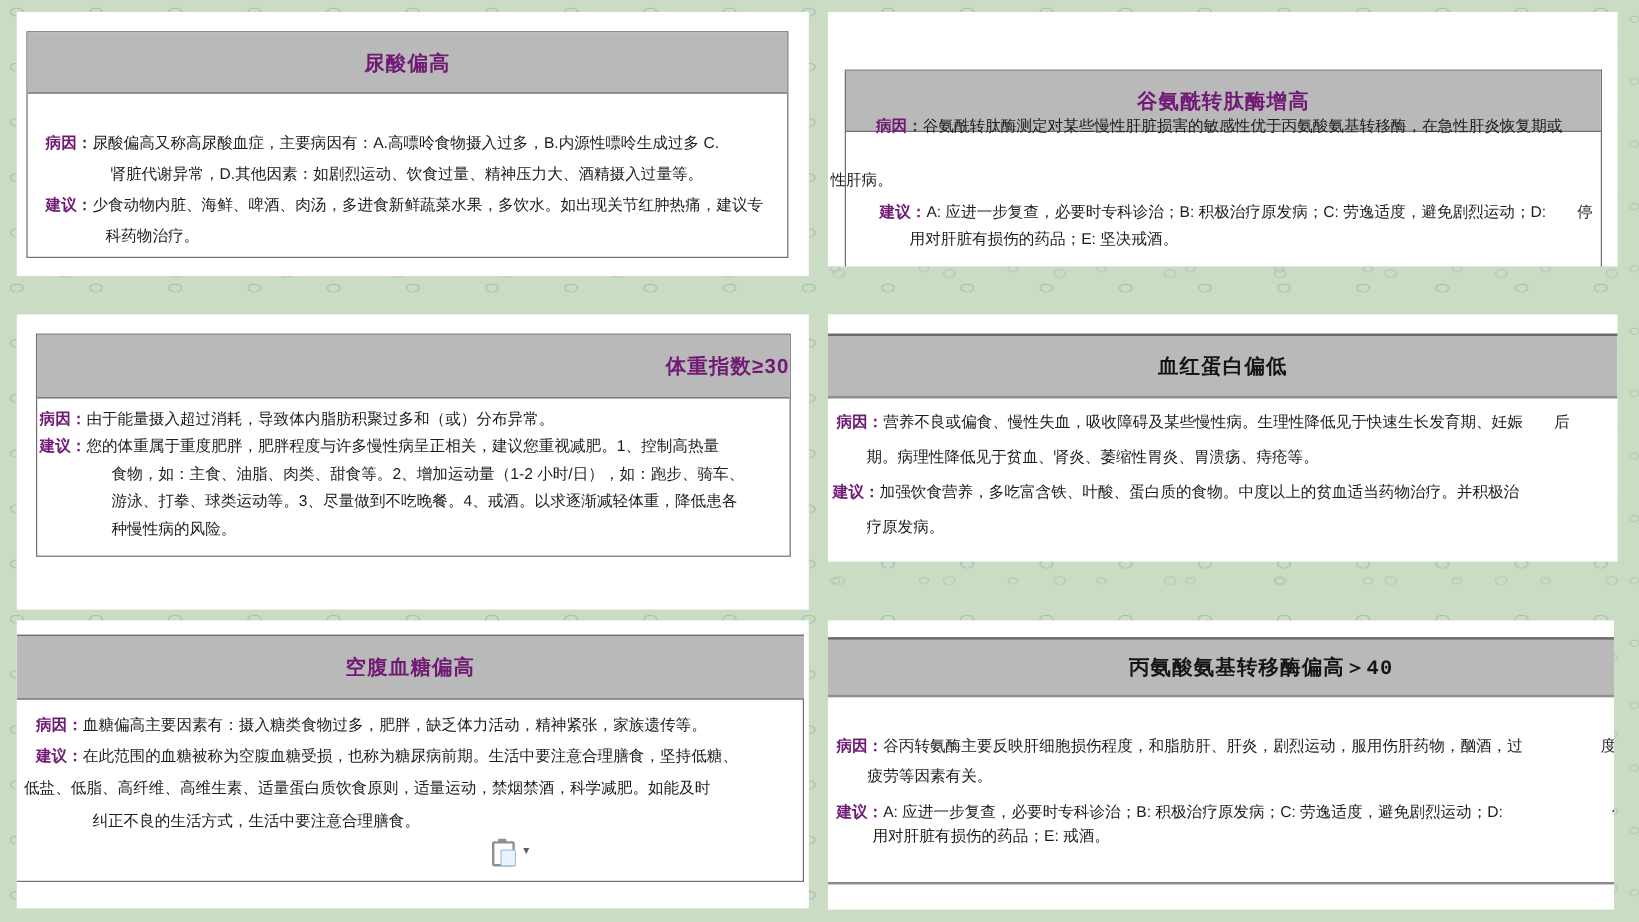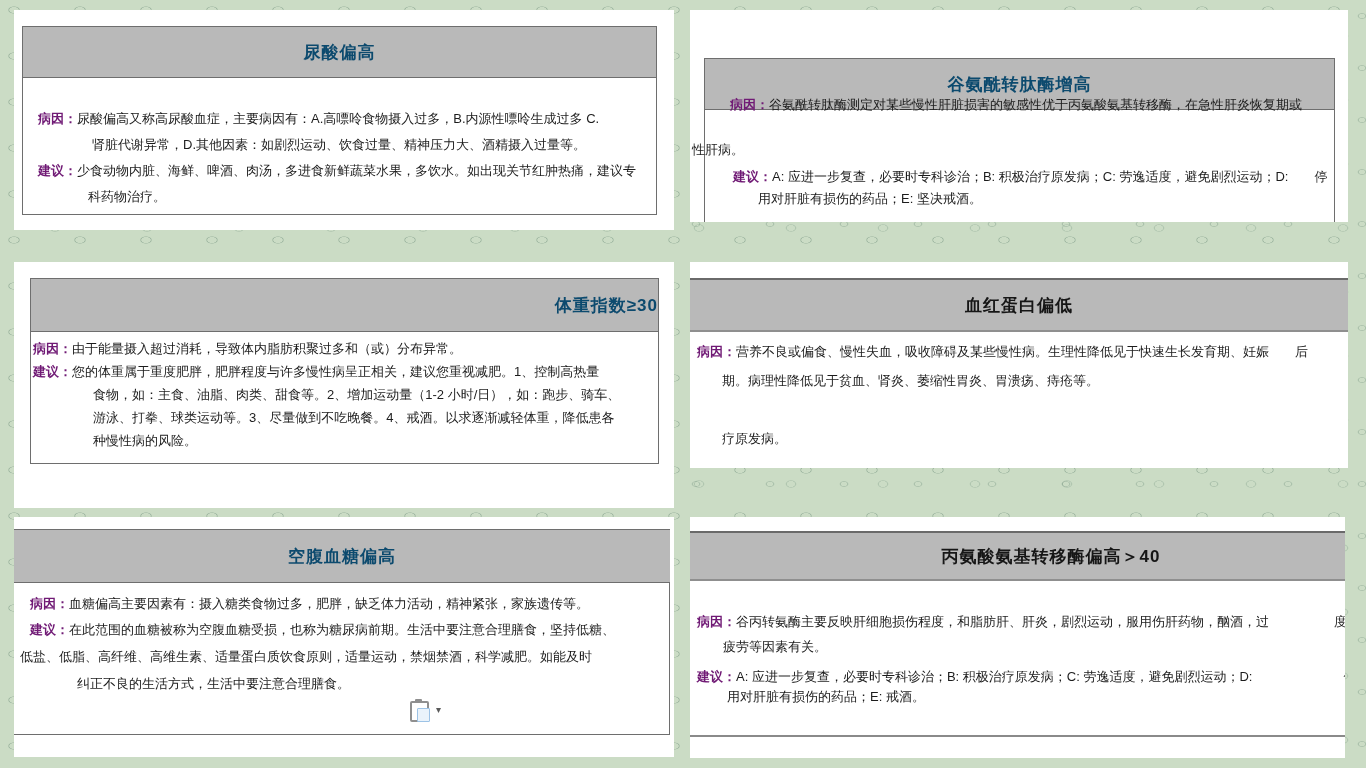--- a/index.html
+++ b/index.html
@@ -21,34 +21,34 @@
   #pg5{left:14px;top:517px;width:660px;height:240px;}
   #pg6{left:690px;top:517px;width:655px;height:241px;}
   .box{position:absolute;border:1px solid #6e6e6e;}
   #pg1 .box{left:8px;top:16px;width:633px;height:187px;}
   #pg2 .box{left:14px;top:15px;width:629px;height:190px;margin-top:33px;}
   #pg3 .box{left:16px;top:16px;width:627px;height:184px;}
   #pg5 .box{left:0px;top:12px;width:655px;height:204px;border-left:none;}
   .hdr{
     background:#b9b9b9;border-bottom:1px solid #6e6e6e;
     display:flex;align-items:center;justify-content:center;
-    font-weight:bold;font-size:17px;color:#0c4a6e;letter-spacing:1px;
+    font-weight:bold;font-size:17px;color:#701a75;letter-spacing:1px;
   }
   #pg1 .hdr{height:50px;}
   #pg2 .hdr{height:50px;}
   #pg3 .hdr{height:52px;justify-content:flex-end;}
   #pg5 .hdr{height:52px;border-top:1px solid #6e6e6e;margin:-1px -1px 0 0;}
   .hdr-full{
     position:absolute;background:#b9b9b9;
     border-top:2px solid #6a6a6a;border-bottom:2px solid #8f8f8f;
     display:flex;align-items:center;justify-content:center;
     font-weight:bold;font-size:17px;color:#161616;letter-spacing:1px;
   }
   #pg4 .hdr-full{left:0;top:16px;width:658px;height:50px;}
-  #pg6 .hdr-full{left:0;top:14px;width:672px;height:50px;padding-left:50px;box-sizing:border-box;}
+  #pg6 .hdr-full{left:0;top:14px;width:672px;height:50px;padding-left:50px;box-sizing:border-box;font-family:Liberation Mono, monospace;}
   .rule{position:absolute;border-top:2px solid #8a8a8a;}
   #pg4 .rule{left:0;top:218px;width:658px;}
   #pg6 .rule{left:0;top:218px;width:672px;}
   .ln{
     position:absolute;font-size:13px;color:#1c1c1c;
     white-space:pre;line-height:18px;
   }
   .ln b{font-weight:bold;color:#701a75;}
   
   .paste-btn{position:absolute;left:386px;top:182px;width:52px;height:26px;cursor:pointer;}
@@ -99,20 +99,21 @@
   <div class="ln" style="top:147px;left:79px"><span>游泳、打拳、球类运动等。3、尽量做到不吃晚餐。4、戒酒。以求逐渐减轻体重，降低患各</span></div>
   <div class="ln" style="top:170px;left:79px"><span>种慢性病的风险。</span></div>
 </section>
 
 <section class="page" id="pg4">
   <div class="hdr-full">
     <span>血红蛋白偏低</span>
   </div>
   <div class="ln" style="top:81px;left:7px"><b>病因：</b><span>营养不良或偏食、慢性失血，吸收障碍及某些慢性病。生理性降低见于快速生长发育期、妊娠　　后</span></div>
   <div class="ln" style="top:110px;left:32px"><span>期。病理性降低见于贫血、肾炎、萎缩性胃炎、胃溃疡、痔疮等。</span></div>
+  <div class="ln" style="top:139px;left:4px"><b>建议：</b><span>加强饮食营养，多吃富含铁、叶酸、蛋白质的食物。中度以上的贫血适当药物治疗。并积极治</span></div>
   <div class="ln" style="top:168px;left:32px"><span>疗原发病。</span></div>
   <div class="rule"></div>
 </section>
 
 <section class="page" id="pg5">
   <div class="box">
     <div class="hdr">
       <span>空腹血糖偏高</span>
     </div>
   </div>

